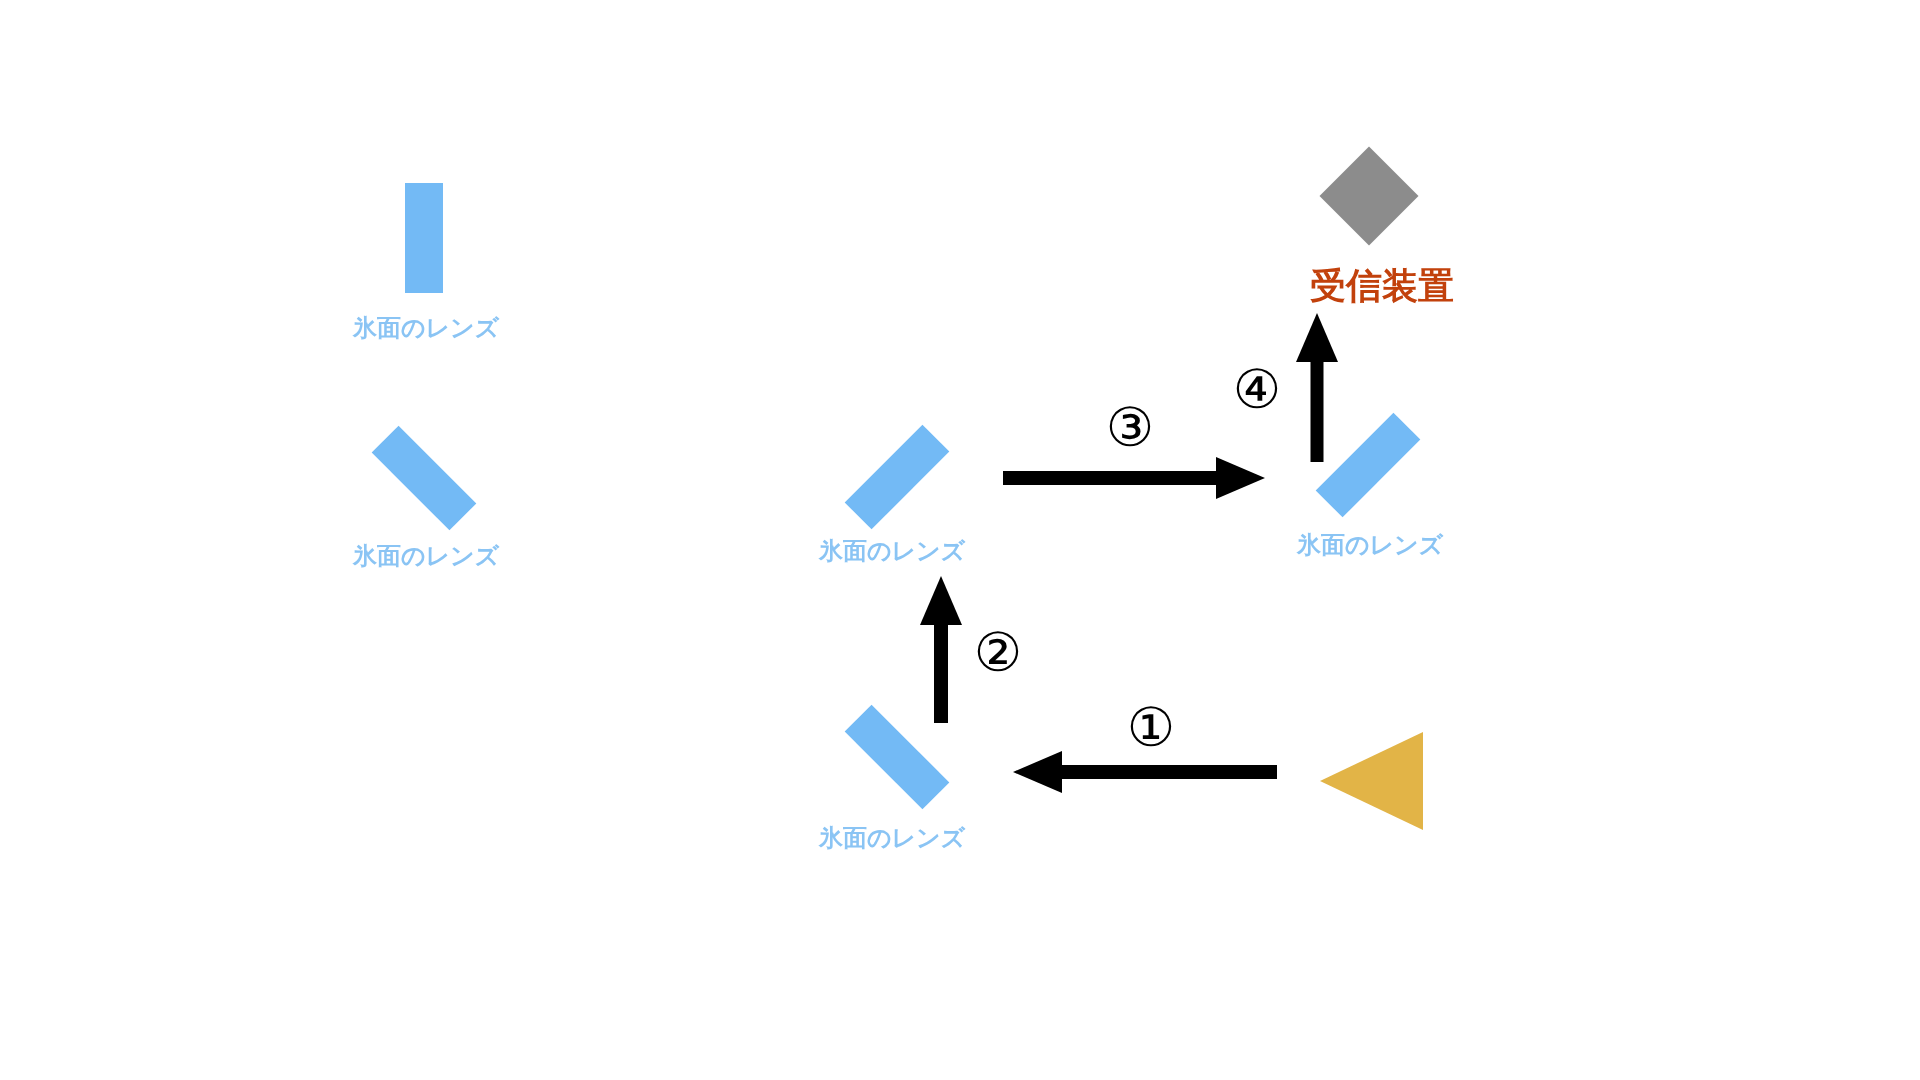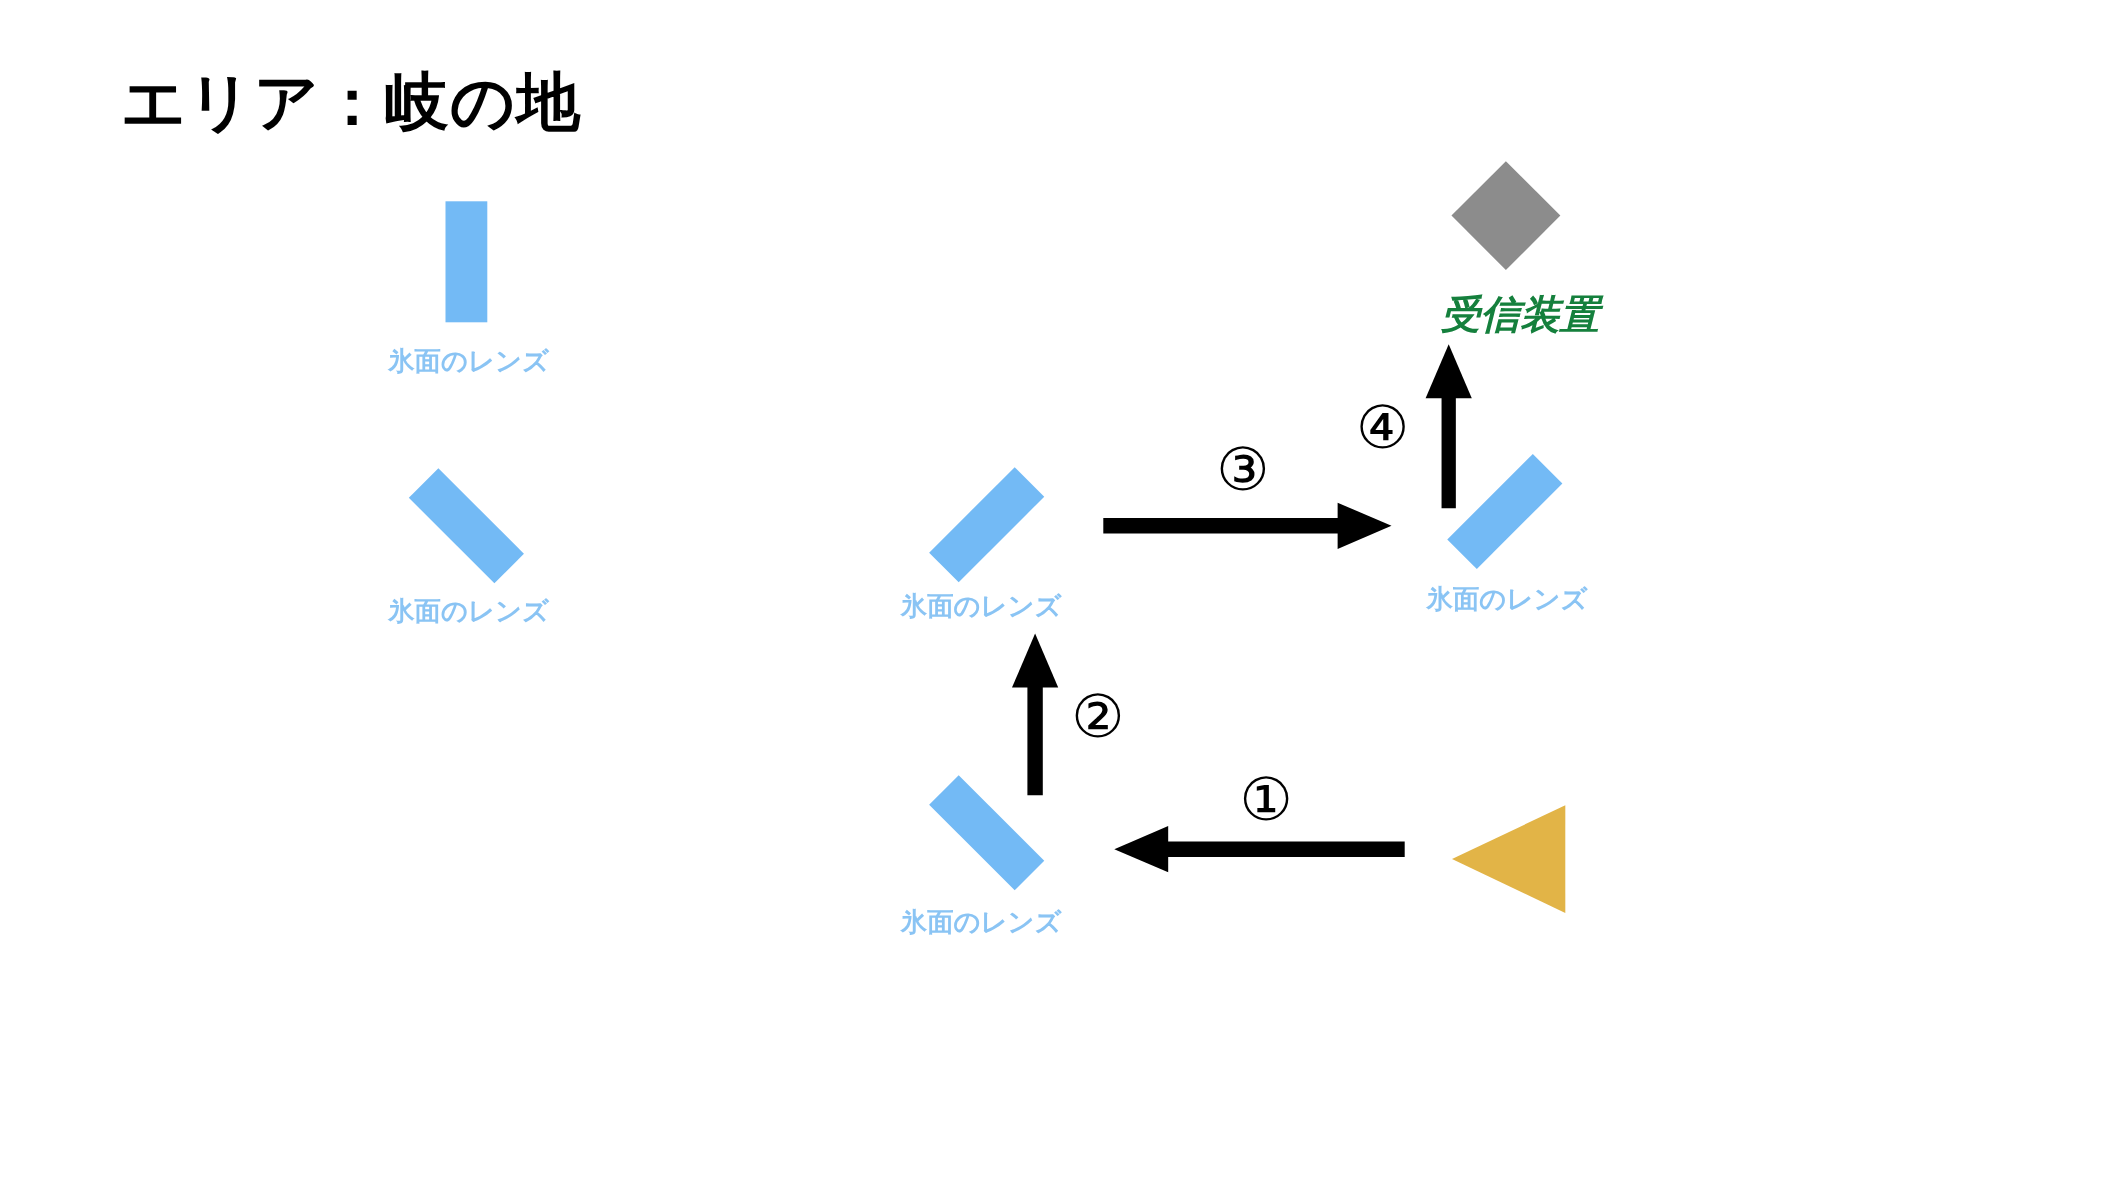--- a/index.html
+++ b/index.html
@@ -87,21 +87,20 @@
     transform: translate(-50%, -50%);
     line-height: 1;
     white-space: nowrap;
   }
 </style>
 </head>
 <body>
 
 <div class="canvas">
 
-  <div class="page-title" style="color: rgb(0, 0, 0);">エリア：岐の地</div>
 
   <svg class="arrows-overlay" width="1920" height="1080" viewBox="0 0 1920 1080">
     <g>
       <line x1="1277" y1="772" x2="1060" y2="772" stroke-width="14" style="stroke: rgb(0, 0, 0);"></line>
       <polygon points="1013,772 1062,751 1062,793" style="fill: rgb(0, 0, 0);"></polygon>
     </g>
     <g>
       <line x1="941" y1="723" x2="941" y2="623" stroke-width="14" style="stroke: rgb(0, 0, 0);"></line>
       <polygon points="941,576 920,625 962,625" style="fill: rgb(0, 0, 0);"></polygon>
     </g>
@@ -140,18 +139,18 @@
     <div class="node-label" style="left: 892px; top: 822px; color: rgb(138, 196, 244);">氷面のレンズ</div>
   </div>
 
   <div>
     <div class="lens-shape lens-diag rotm45" style="left: 1313px; top: 446px; background: rgb(115, 186, 245);"></div>
     <div class="node-label" style="left: 1370px; top: 529px; color: rgb(138, 196, 244);">氷面のレンズ</div>
   </div>
 
   <div>
     <div class="receiver-diamond" style="background: rgb(140, 140, 140);"></div>
-    <div class="receiver-label" style="color: #15803d; font-style: italic;">受信装置</div>
+    <div class="receiver-label" style="color: #c2410c;">受信装置</div>
   </div>
 
   <div class="source-triangle" style="border-right-color: rgb(226, 180, 71);"></div>
 
 </div>
 
 </body></html>

